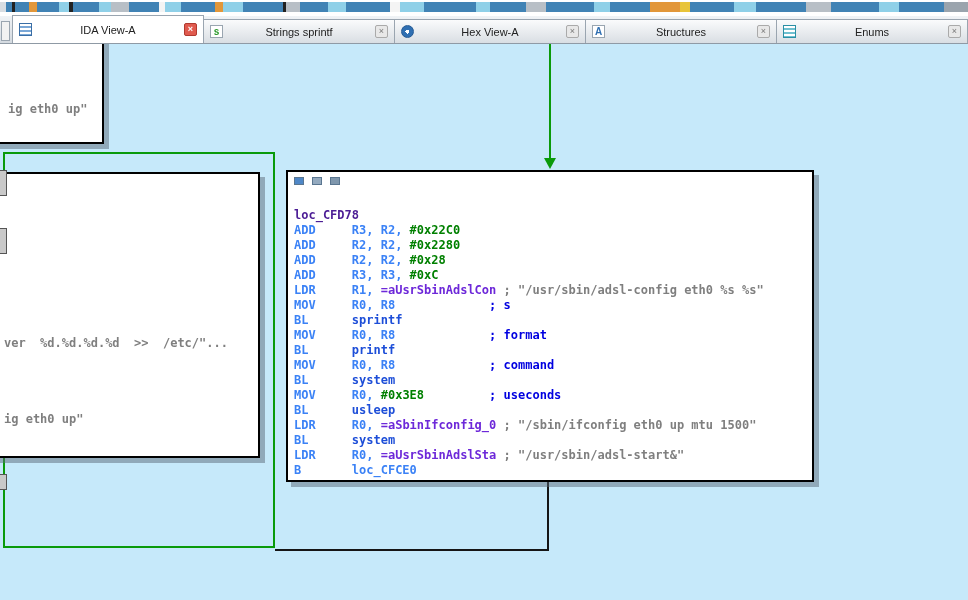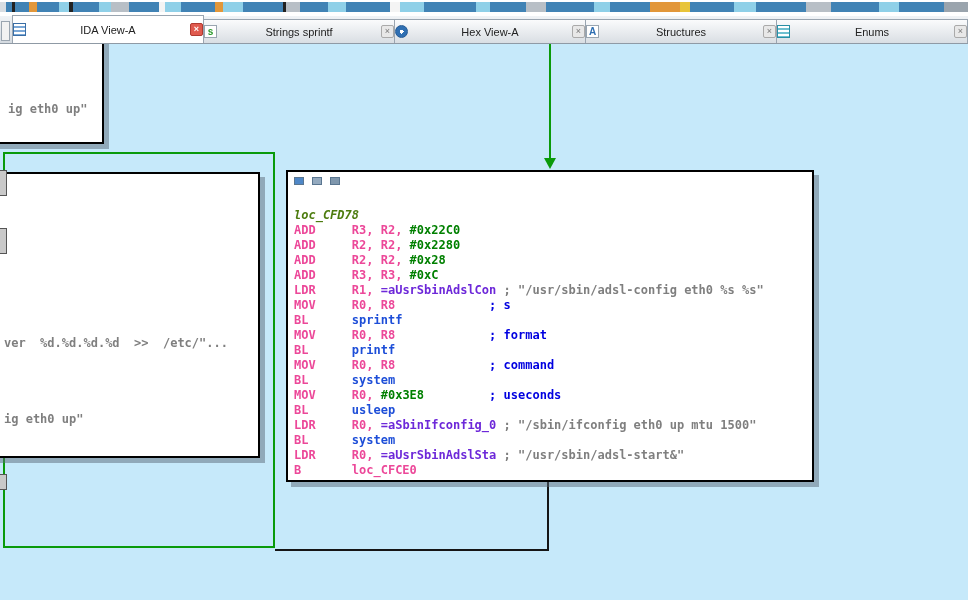--- a/index.html
+++ b/index.html
@@ -11,21 +11,21 @@
   .navband div{height:10px;flex:0 0 auto;}
 
   
   .tabbar{position:absolute;left:0;top:16px;width:968px;height:28px;box-sizing:border-box;
           background:linear-gradient(#f0f3f6,#d4dae0);border-bottom:1px solid #8f9aa5;
           display:flex;align-items:flex-end;z-index:10;}
   .dock-handle{position:absolute;left:1px;top:5px;width:9px;height:20px;background:#f2f2f2;
                border:1px solid #9aa5b0;box-sizing:border-box;}
   .tabs{display:flex;margin-left:12px;flex:1;height:100%;align-items:flex-end;}
   .tab{position:relative;height:24px;flex:1;display:flex;align-items:center;gap:5px;
-       padding:0 0;box-sizing:border-box;background:linear-gradient(#fafbfc,#d9dee3);
+       padding:0 6px;box-sizing:border-box;background:linear-gradient(#fafbfc,#d9dee3);
        border:1px solid #9aa5b0;border-bottom:none;font-size:11px;color:#222;cursor:default;}
   .tab + .tab{border-left:none;}
   .tab.active{height:28px;background:#fff;z-index:2;border-left:1px solid #9aa5b0;}
   .tab-label{flex:1;text-align:center;white-space:nowrap;overflow:hidden;}
   .close{width:13px;height:13px;flex:0 0 13px;border:1px solid #aaa;background:#e8e8e8;color:#777;
          font-size:9px;line-height:11px;text-align:center;border-radius:2px;box-sizing:border-box;}
   .tab.active .close{background:#e05a4e;border-color:#b03a30;color:#fff;font-weight:bold;}
   .ticon{width:13px;height:13px;flex:0 0 13px;box-sizing:border-box;}
   .ticon-doc{border:1px solid #3a6ea5;background:repeating-linear-gradient(180deg,#fff 0 2px,#7aa7d6 2px 4px);}
   .ticon-str{border:1px solid #99a5b0;background:#fff;color:#2a9a2a;font-weight:bold;font-size:10px;line-height:11px;text-align:center;}
@@ -40,22 +40,22 @@
          box-shadow:5px 5px 0 rgba(90,105,120,.5);}
   .main-node{left:286px;top:126px;width:528px;height:312px;z-index:3;}
   .node-header{position:absolute;left:6px;top:5px;display:flex;}
   .nicon{display:inline-block;width:10px;height:8px;margin-right:8px;border:1px solid #5a7690;box-sizing:border-box;}
   .nicon1{background:#4f87c7;}
   .nicon2{background:#94aabf;}
   .nicon3{background:#7f97ad;}
 
   .asm{position:absolute;left:6px;top:36px;font-family:"DejaVu Sans Mono",monospace;
        font-size:12px;font-weight:bold;line-height:15px;white-space:pre;}
-  .asm-lbl {color:#4d7c0f;font-style:italic;}
-  .asm-code{color:#ec4899;}
+  .asm-lbl {color:#4c1d95;}
+  .asm-code{color:#3b82f6;}
   .asm-name{color:#6d28d9;}
   .asm-imm {color:#008000;}
   .asm-func{color:#1d4ed8;}
   .asm-acmt{color:#0000e0;}
   .asm-cmt {color:#7f7f7f;}
 
   .partial-top{left:-30px;top:-16px;width:134px;height:116px;z-index:2;}
   .partial-mid{left:-44px;top:128px;width:304px;height:286px;z-index:2;}
   .ptext{position:absolute;font-family:"DejaVu Sans Mono",monospace;font-size:12px;font-weight:bold;
          color:#7f7f7f;white-space:pre;}

